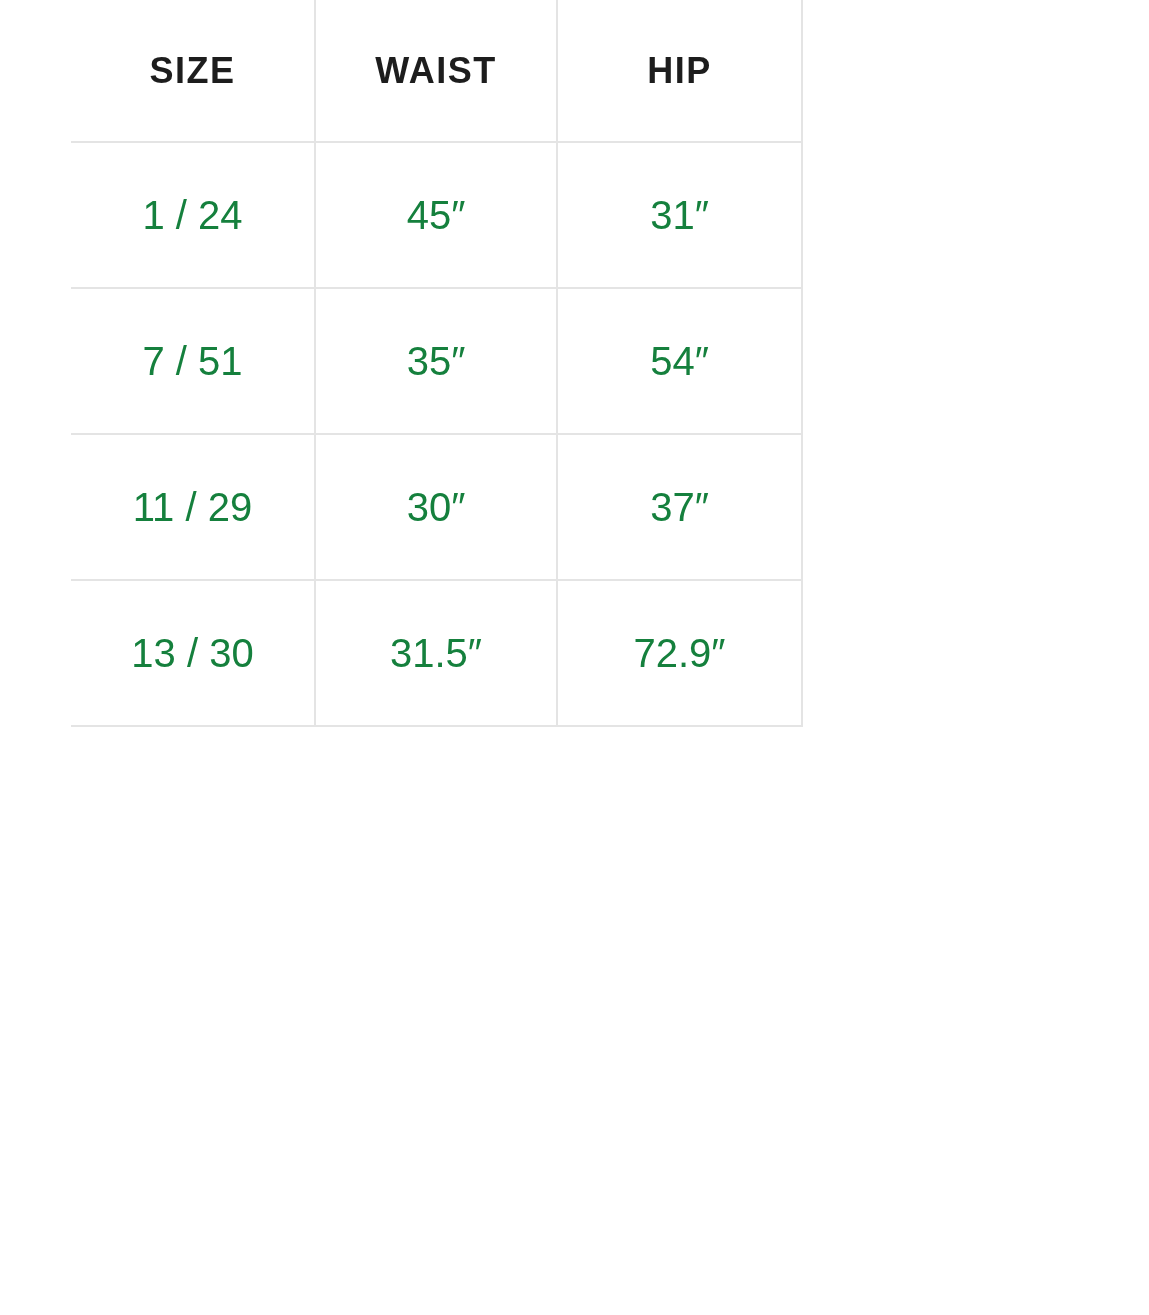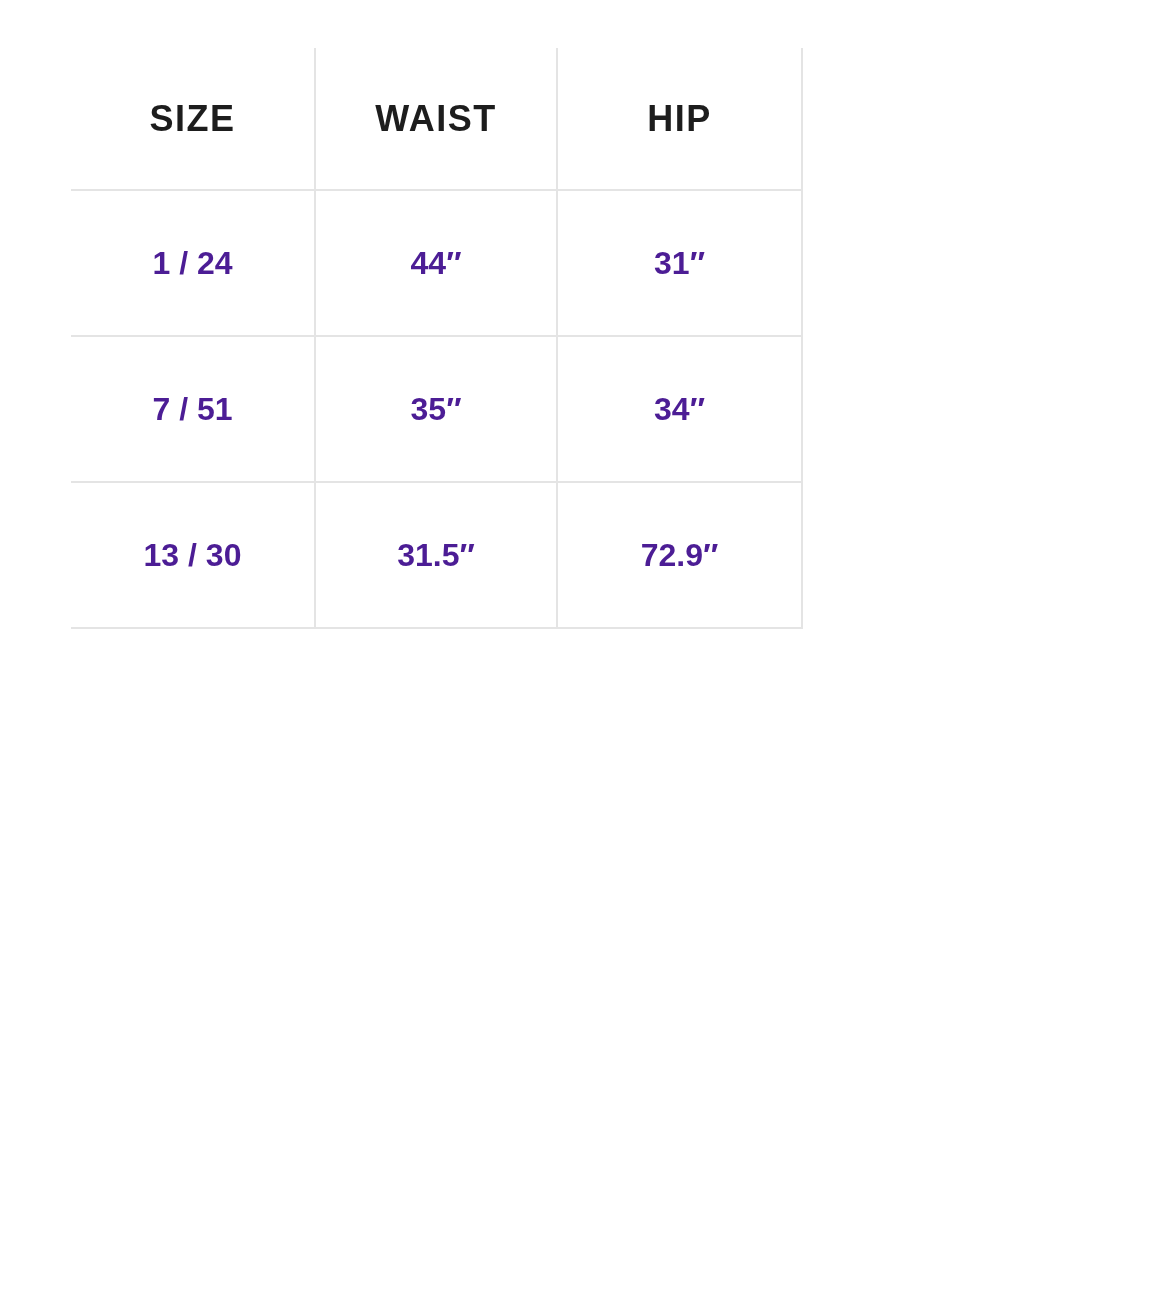--- a/index.html
+++ b/index.html
@@ -6,21 +6,20 @@
     margin: 0;
     padding: 0;
     background: #ffffff;
     width: 1149px;
     height: 1315px;
     overflow: hidden;
     font-family: "Liberation Sans", "DejaVu Sans", sans-serif;
   }
   .chart-wrap {
     padding-left: 71px;
-    margin-top: 48px;
   }
   table.size-chart {
     border-collapse: collapse;
     table-layout: fixed;
     width: 731px;
   }
   col.c1 { width: 244px; }
   col.c2 { width: 242px; }
   col.c3 { width: 245px; }
   th, td {
@@ -33,23 +32,23 @@
   }
   th {
     height: 141px;
     font-size: 36px;
     font-weight: bold;
     letter-spacing: 1.5px;
     color: #1d1d1d;
   }
   td {
     height: 144px;
-    font-size: 32px;
-    font-weight: 700;
-    color: #4c1d95;
+    font-size: 40px;
+    font-weight: 400;
+    color: #15803d;
   }
 </style>
 </head>
 <body>
 
 <div class="chart-wrap">
   <table class="size-chart">
     <colgroup>
       <col class="c1">
         <col class="c2">
@@ -58,27 +57,32 @@
     <thead>
       <tr>
         <th>SIZE</th>
         <th>WAIST</th>
         <th>HIP</th>
       </tr>
     </thead>
     <tbody>
       <tr>
         <td>1 / 24</td>
-        <td>44″</td>
+        <td>45″</td>
         <td>31″</td>
       </tr>
       <tr>
         <td>7 / 51</td>
         <td>35″</td>
-        <td>34″</td>
+        <td>54″</td>
+      </tr>
+      <tr>
+        <td>11 / 29</td>
+        <td>30″</td>
+        <td>37″</td>
       </tr>
       <tr>
         <td>13 / 30</td>
         <td>31.5″</td>
         <td>72.9″</td>
       </tr>
     </tbody>
   </table>
 </div>
 

